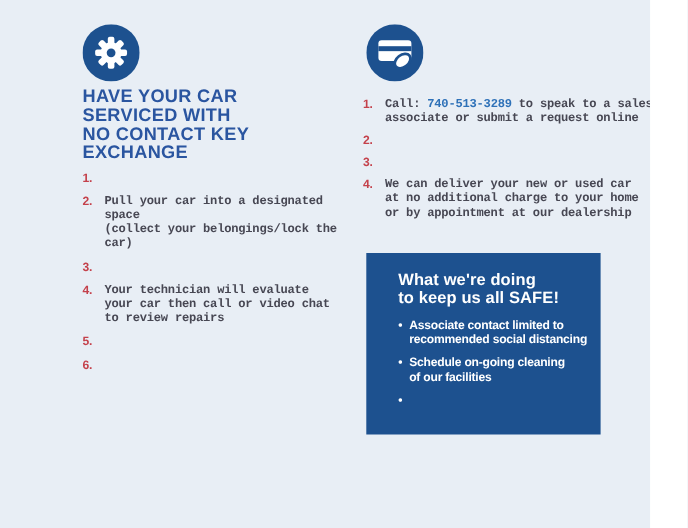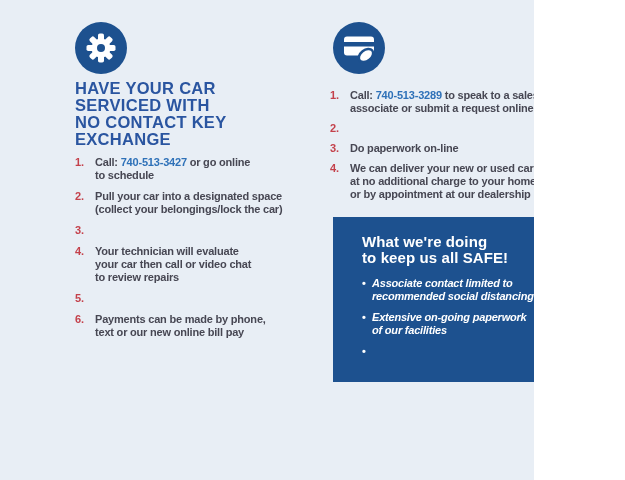--- a/index.html
+++ b/index.html
@@ -1,18 +1,18 @@
 <!DOCTYPE html>
 <html><head>
 <meta charset="utf-8">
 <style>
   html,body{margin:0;padding:0;}
   .canvas{
     position:relative;
-    width:534px;height:480px;
+    width:591px;height:480px;
     background:#e8eef5;
     font-family:"Liberation Sans", sans-serif;
     overflow:hidden;
   }
   .col{position:absolute;top:22px;}
   .col-left{left:75px;width:250px;}
   .col-right{left:330px;width:280px;}
 
   .icon-circle{width:52px;height:52px;display:block;}
 
@@ -36,25 +36,25 @@
     font-weight:bold;
     letter-spacing:-0.2px;
     color:#474753;
   }
   .col-right .step{margin-bottom:7px;}
   .step .num{
     flex:none;
     width:20px;
     color:#c4414b;
   }
-  .step .txt{white-space:pre-line;}
+  .step .txt{white-space:pre-line;font-family:Liberation Mono, monospace;}
   .phone{color:#2e71b8;text-decoration:none;cursor:pointer;}
 
   .safe-box{
-    margin-top:16px;
+    margin-top:29px;
     margin-left:3px;
     box-sizing:border-box;
     width:213px;
     min-height:160px;
     background:#1d518f;
     color:#ffffff;
     padding:17px 12px 16px 29px;
   }
   .safe-title{
     font-size:15px;
@@ -66,21 +66,21 @@
   .safe-bullets{margin-top:12px;}
   .safe-bullet{
     display:flex;
     margin-bottom:8px;
     font-size:11px;
     line-height:13px;
     font-weight:bold;
     letter-spacing:-0.2px;
   }
   .safe-bullet .marker{flex:none;width:10px;}
-  .safe-bullet .txt{white-space:pre-line;font-style:italic;}
+  .safe-bullet .txt{white-space:pre-line;}
 </style>
 </head>
 <body>
 
 <div class="canvas">
 
   <div class="col col-left">
     <span class="icon-circle">
       <svg width="52" height="52" viewBox="0 0 52 52">
         <circle cx="26" cy="26" r="26" fill="#1d518f"></circle>
@@ -100,44 +100,40 @@
     </span>
 
     <div class="heading">HAVE YOUR CAR
 SERVICED WITH
 NO CONTACT KEY
 EXCHANGE</div>
 
     <div class="steps">
       <div class="step">
         <span class="num">1.</span>
-        <span class="txt"><span>Call: </span><span class="phone">740-513-3427</span><span> or go online
-to schedule</span></span>
       </div>
       <div class="step">
         <span class="num">2.</span>
         <span class="txt">Pull your car into a designated space
 (collect your belongings/lock the car)</span>
       </div>
       <div class="step">
         <span class="num">3.</span>
       </div>
       <div class="step">
         <span class="num">4.</span>
         <span class="txt">Your technician will evaluate
 your car then call or video chat
 to review repairs</span>
       </div>
       <div class="step">
         <span class="num">5.</span>
       </div>
       <div class="step">
         <span class="num">6.</span>
-        <span class="txt">Payments can be made by phone,
-text or our new online bill pay</span>
       </div>
     </div>
   </div>
 
   <div class="col col-right">
     <span class="icon-circle" style="margin-left:3px;">
       <svg width="52" height="52" viewBox="0 0 52 52">
         <circle cx="26" cy="26" r="26" fill="#1d518f"></circle>
         <rect x="11" y="14.5" width="30" height="19" rx="3" fill="#ffffff"></rect>
         <rect x="11" y="20" width="30" height="4.5" fill="#1d518f"></rect>
@@ -150,42 +146,41 @@
       <div class="step">
         <span class="num">1.</span>
         <span class="txt"><span>Call: </span><span class="phone">740-513-3289</span><span> to speak to a sales
 associate or submit a request online</span></span>
       </div>
       <div class="step">
         <span class="num">2.</span>
       </div>
       <div class="step">
         <span class="num">3.</span>
-        <span class="txt">Do paperwork on-line</span>
       </div>
       <div class="step">
         <span class="num">4.</span>
         <span class="txt">We can deliver your new or used car
 at no additional charge to your home
 or by appointment at our dealership</span>
       </div>
     </div>
 
     <div class="safe-box">
       <div class="safe-title">What we're doing
 to keep us all SAFE!</div>
       <div class="safe-bullets">
         <div class="safe-bullet">
           <span class="marker">•</span>
           <span class="txt">Associate contact limited to
 recommended social distancing</span>
         </div>
         <div class="safe-bullet">
           <span class="marker">•</span>
-          <span class="txt">Extensive on-going paperwork
+          <span class="txt">Schedule on-going cleaning
 of our facilities</span>
         </div>
         <div class="safe-bullet">
           <span class="marker">•</span>
         </div>
       </div>
     </div>
   </div>
 
 </div>

